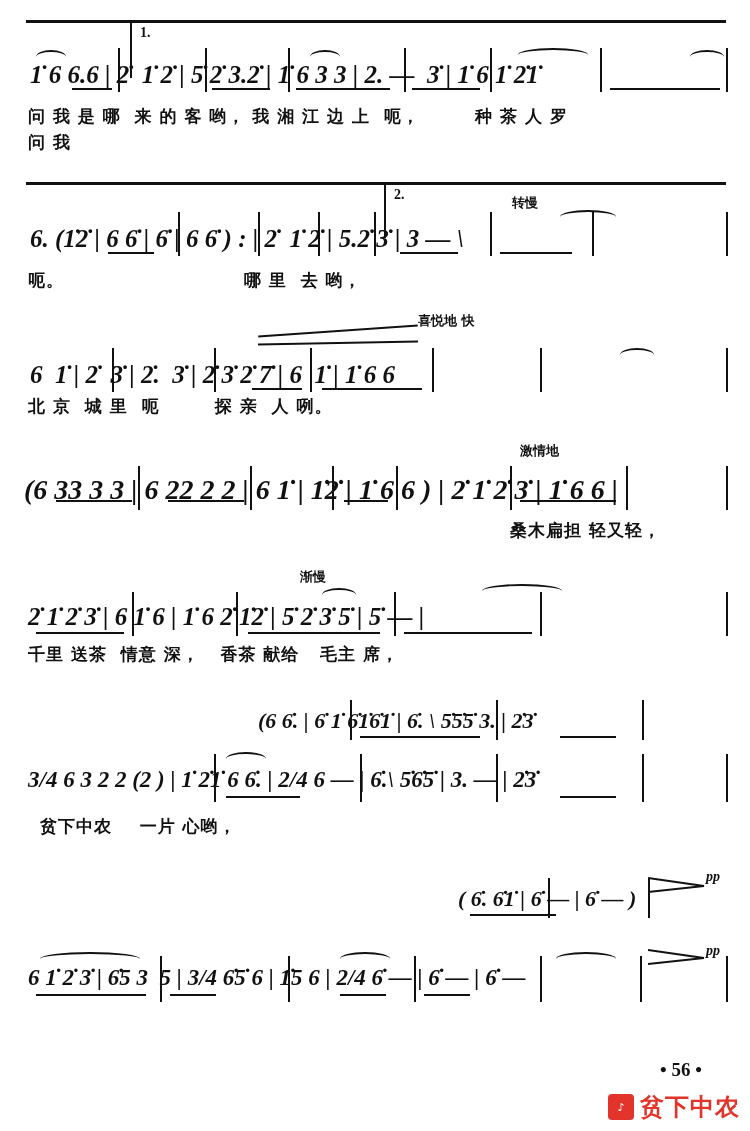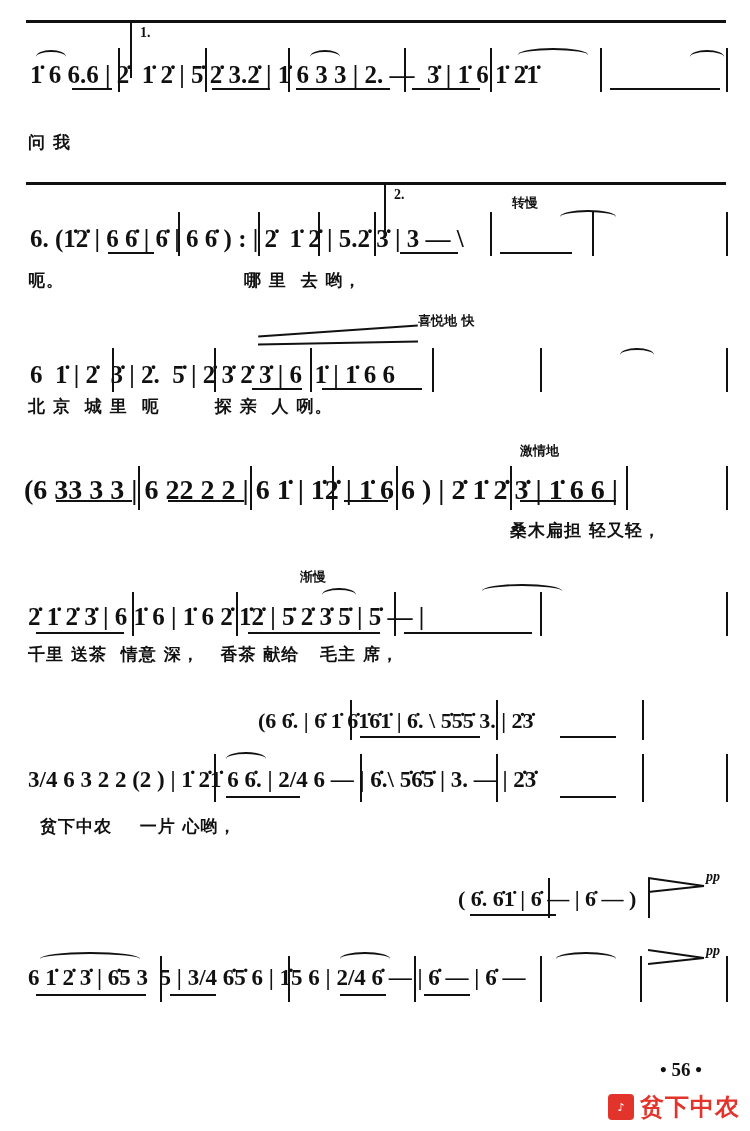--- a/index.html
+++ b/index.html
@@ -24,20 +24,21 @@
   .abs {
     position: absolute;
     white-space: pre;
     line-height: 1;
   }
   .num {
     font-family: "Liberation Serif", serif;
     font-size: 25px;
     font-weight: bold;
     letter-spacing: 0px;
+    font-style: italic;
   }
   .lyric {
     font-family: "DejaVu Sans", sans-serif;
     font-size: 17px;
     font-weight: bold;
     letter-spacing: 1px;
   }
   .tempo {
     font-family: "DejaVu Sans", sans-serif;
     font-size: 13px;
@@ -122,20 +123,21 @@
   <div class="vline" style="left:490px; top:48px; height:44px;"></div>
   <div class="vline" style="left:600px; top:48px; height:44px;"></div>
   <div class="vline" style="left:726px; top:48px; height:44px;"></div>
 
   <div class="slur" style="left:36px; top:50px; width:30px;"></div>
   <div class="slur" style="left:310px; top:50px; width:30px;"></div>
   <div class="slur" style="left:518px; top:48px; width:70px;"></div>
   <div class="slur" style="left:690px; top:50px; width:34px;"></div>
 
   <div class="abs num" style="left:30px; top:62px; font-size:25px;">1̇ 6 6.6 | 2̇  1̇ 2̇ | 5̇ 2̇ 3.2̇ | 1̇ 6 3 3 | 2. —  3̇ | 1̇ 6 1̇ 2̇1̇</div>
+  <div class="abs lyric" style="left:28px; top:108px;">问 我 是 哪  来 的 客 哟， 我 湘 江 边 上  呃，        种 茶 人 罗</div>
   <div class="abs lyric" style="left:28px; top:134px;">问 我</div>
 
   <div class="beam" style="left:72px; top:88px; width:40px;"></div>
   <div class="beam" style="left:212px; top:88px; width:58px;"></div>
   <div class="beam" style="left:296px; top:88px; width:94px;"></div>
   <div class="beam" style="left:412px; top:88px; width:68px;"></div>
   <div class="beam" style="left:610px; top:88px; width:110px;"></div>
 
   <div class="hline" style="left:26px; top:182px; width:700px;"></div>
   <div class="vline" style="left:384px; top:182px; height:56px;"></div>
@@ -165,21 +167,21 @@
 
   <div class="vline" style="left:112px; top:348px; height:44px;"></div>
   <div class="vline" style="left:214px; top:348px; height:44px;"></div>
   <div class="vline" style="left:310px; top:348px; height:44px;"></div>
   <div class="vline" style="left:432px; top:348px; height:44px;"></div>
   <div class="vline" style="left:540px; top:348px; height:44px;"></div>
   <div class="vline" style="left:726px; top:348px; height:44px;"></div>
 
   <div class="slur" style="left:620px; top:348px; width:34px;"></div>
 
-  <div class="abs num" style="left:30px; top:362px;">6  1̇ | 2̇  3̇ | 2̇.  5̇ | 2̇ 3̇ 2̇ 3̇ | 6  1̇ | 1̇ 6 6</div>
+  <div class="abs num" style="left:30px; top:362px;">6  1̇ | 2̇  3̇ | 2̇.  3̇ | 2̇ 3̇ 2̇ 7̇ | 6  1̇ | 1̇ 6 6</div>
   <div class="abs lyric" style="left:28px; top:398px;">北 京  城 里  呃        探 亲  人 咧。</div>
 
   <div class="beam" style="left:252px; top:388px; width:50px;"></div>
   <div class="beam" style="left:322px; top:388px; width:100px;"></div>
 
   <div class="abs tempo" style="left:520px; top:444px;">激情地</div>
 
   <div class="vline" style="left:138px; top:466px; height:44px;"></div>
   <div class="vline" style="left:250px; top:466px; height:44px;"></div>
   <div class="vline" style="left:332px; top:466px; height:44px;"></div>

